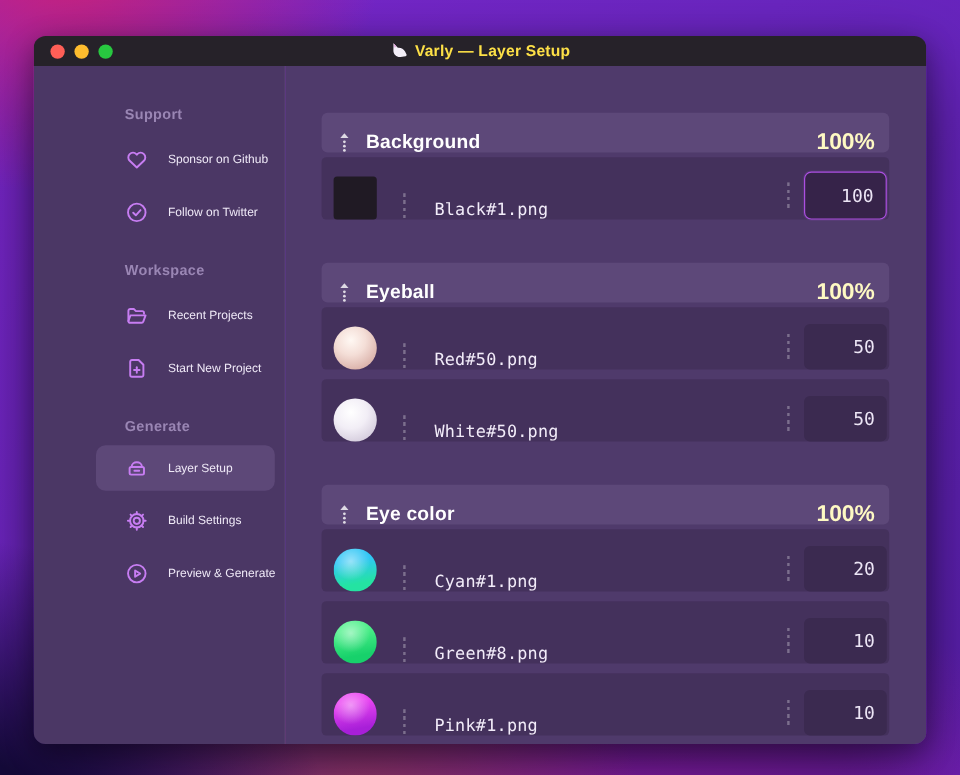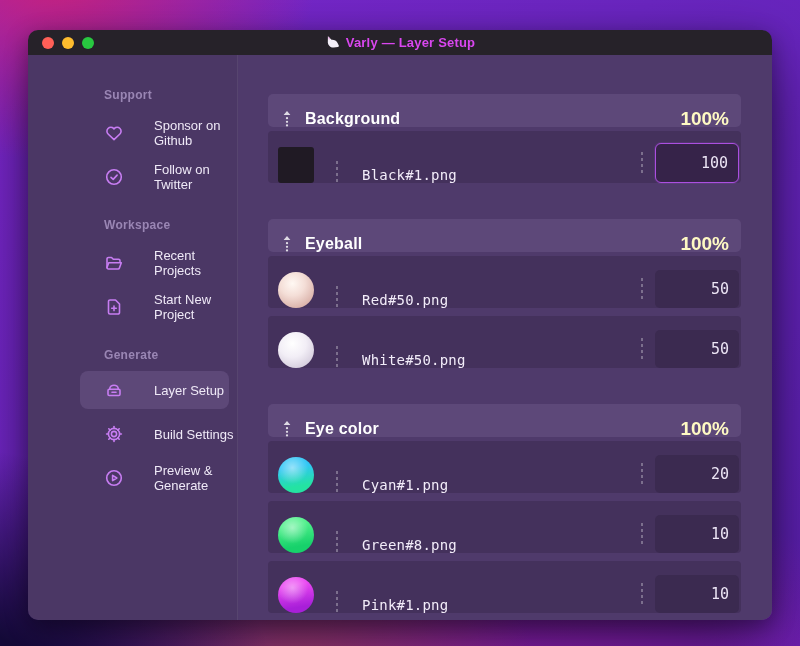--- a/index.html
+++ b/index.html
@@ -19,37 +19,37 @@
     box-shadow:0 28px 70px rgba(0,0,0,.5), 0 6px 22px rgba(0,0,0,.35);
     display:flex; flex-direction:column;
   }
   .titlebar {
     height:25px; flex:0 0 25px; background:#262229;
     display:flex; align-items:center; justify-content:center; position:relative;
   }
   .traffic { position:absolute; left:14px; top:0; height:25px; display:flex; align-items:center; gap:8px; }
   .tl { width:12px; height:12px; border-radius:50%; }
   .title-wrap { display:flex; align-items:center; gap:6px; }
-  .title-text { font-size:13px; font-weight:bold; color:#d946ef; letter-spacing:.2px; }
+  .title-text { font-size:13px; font-weight:bold; color:#fde047; letter-spacing:.2px; }
   .body { flex:1; display:flex; min-height:0; }
 
   
   .sidebar {
     width:210px; flex:0 0 210px; background:#4b3765; padding-top:30px;
     border-right:1px solid rgba(255,255,255,.07);
     padding-left:44px;
   }
   .side-label {
     height:20px; line-height:20px; padding-left:32px; margin-bottom:6px;
     font-size:12px; font-weight:bold; letter-spacing:.3px; color:#9a86b4;
   }
   .side-section + .side-section { margin-top:16px; }
   .side-item {
-    height:44px; display:flex; align-items:center; gap:30px; padding-left:32px;
-    font-size:13px; color:#efe9f7; cursor:default;
+    height:44px; display:flex; align-items:center; gap:16px; padding-left:32px;
+    font-size:10px; color:#efe9f7; cursor:default;
   }
   .side-item .icn { width:20px; height:20px; flex:0 0 20px; display:flex; }
   .side-item svg { stroke:#c77df2; fill:none; stroke-width:1.6; stroke-linecap:round; stroke-linejoin:round; }
   .side-item.active {
     height:38px; margin:3px 8px; padding-left:24px; border-radius:8px; background:#5d4878;
   }
 
   
   .main { flex:1; background:#4f3a6b; padding:39px 31px 0 30px; overflow:hidden; }
   .group { margin-bottom:36px; }
@@ -72,21 +72,21 @@
     width:2px; height:22px; margin-left:22px;
     background:repeating-linear-gradient(to bottom, rgba(255,255,255,.3) 0 3px, transparent 3px 6px);
   }
   .fname {
     margin-left:24px; font-family:"DejaVu Sans Mono", monospace;
     font-size:14px; color:#f2ecf9; letter-spacing:.2px;
   }
   .row-right { margin-left:auto; display:flex; align-items:center; }
   .row-right .vsep { margin-left:0; margin-right:12px; }
   .val-input {
-    width:84px; height:38px; border:none; outline:none; border-radius:5px;
+    width:69px; height:38px; border:none; outline:none; border-radius:5px;
     background:#3b2a50; color:#ece5f5; text-align:right; padding:0 10px;
     font-family:"DejaVu Sans Mono", monospace; font-size:15px;
   }
   .val-input.focused {
     height:40px; background:#362349; border:1.5px solid #ab4fe0; border-radius:6px;
     box-shadow:0 0 0 1px rgba(171,79,224,.15);
   }
 </style>
 </head>
 <body>

